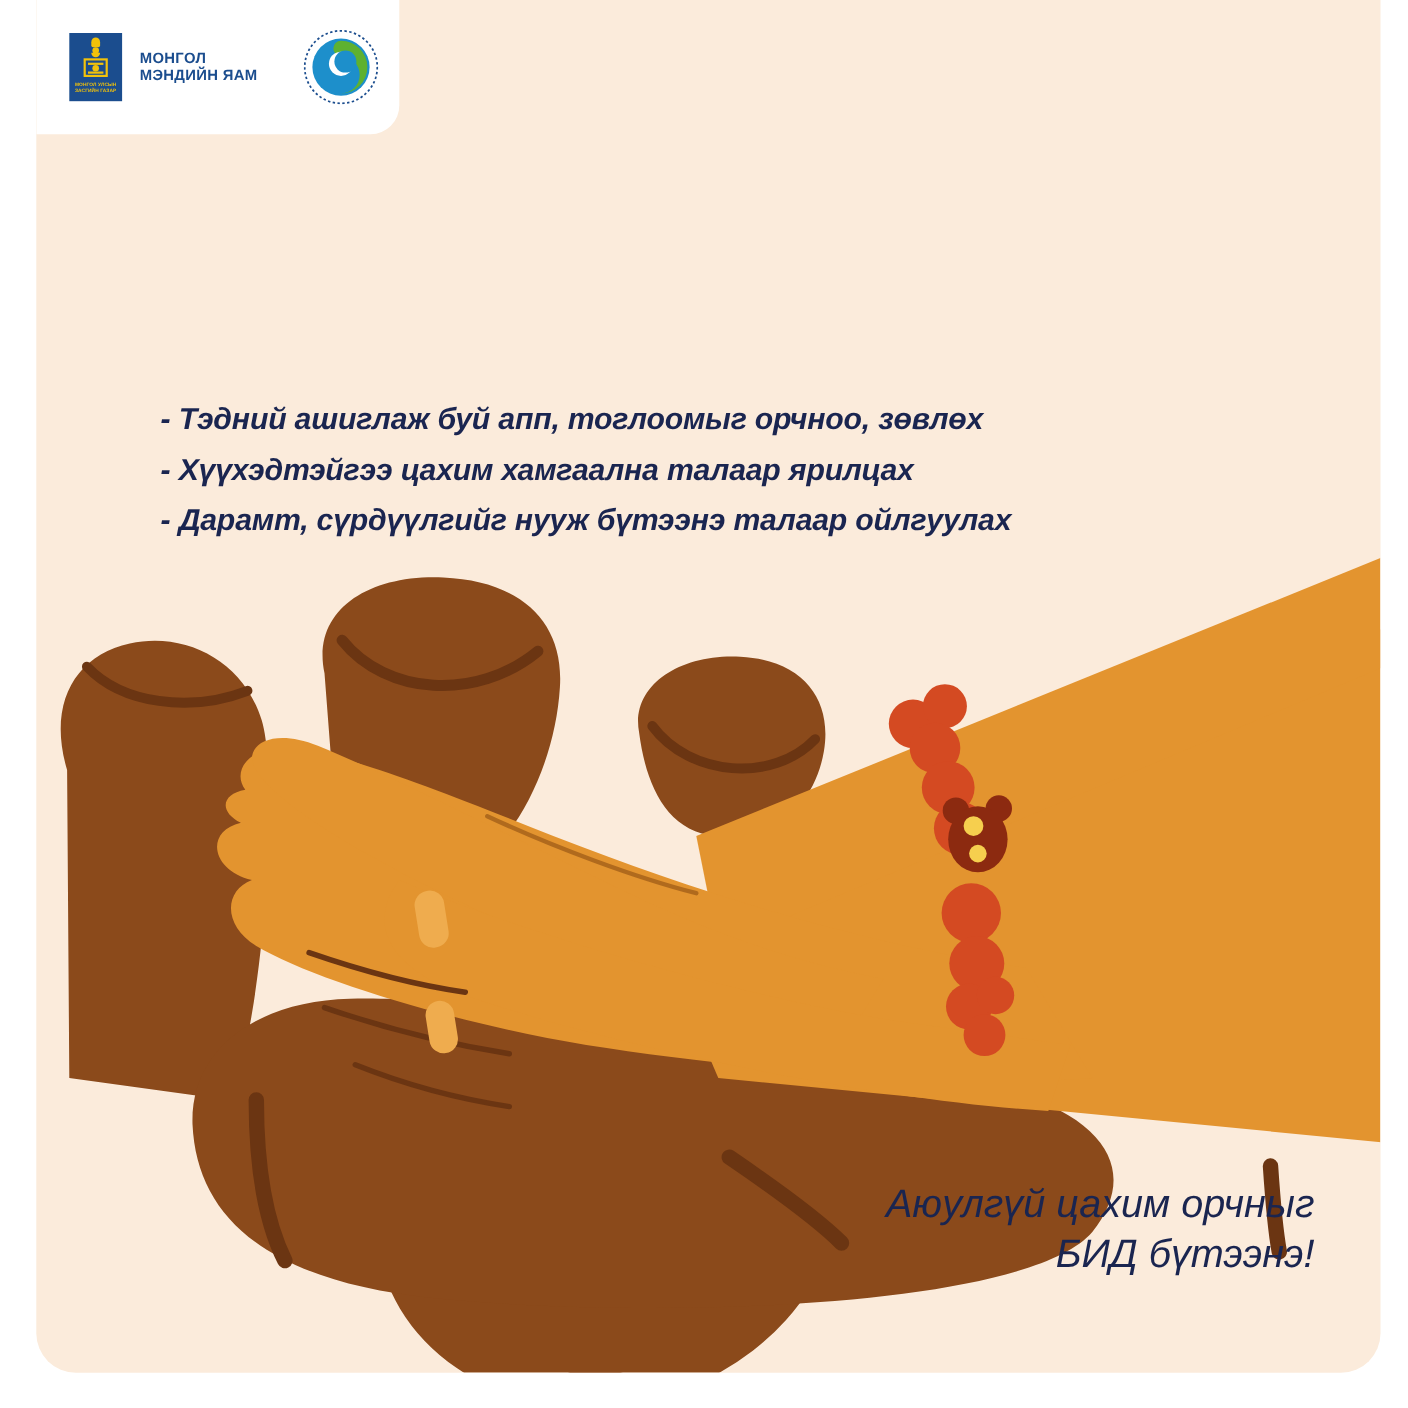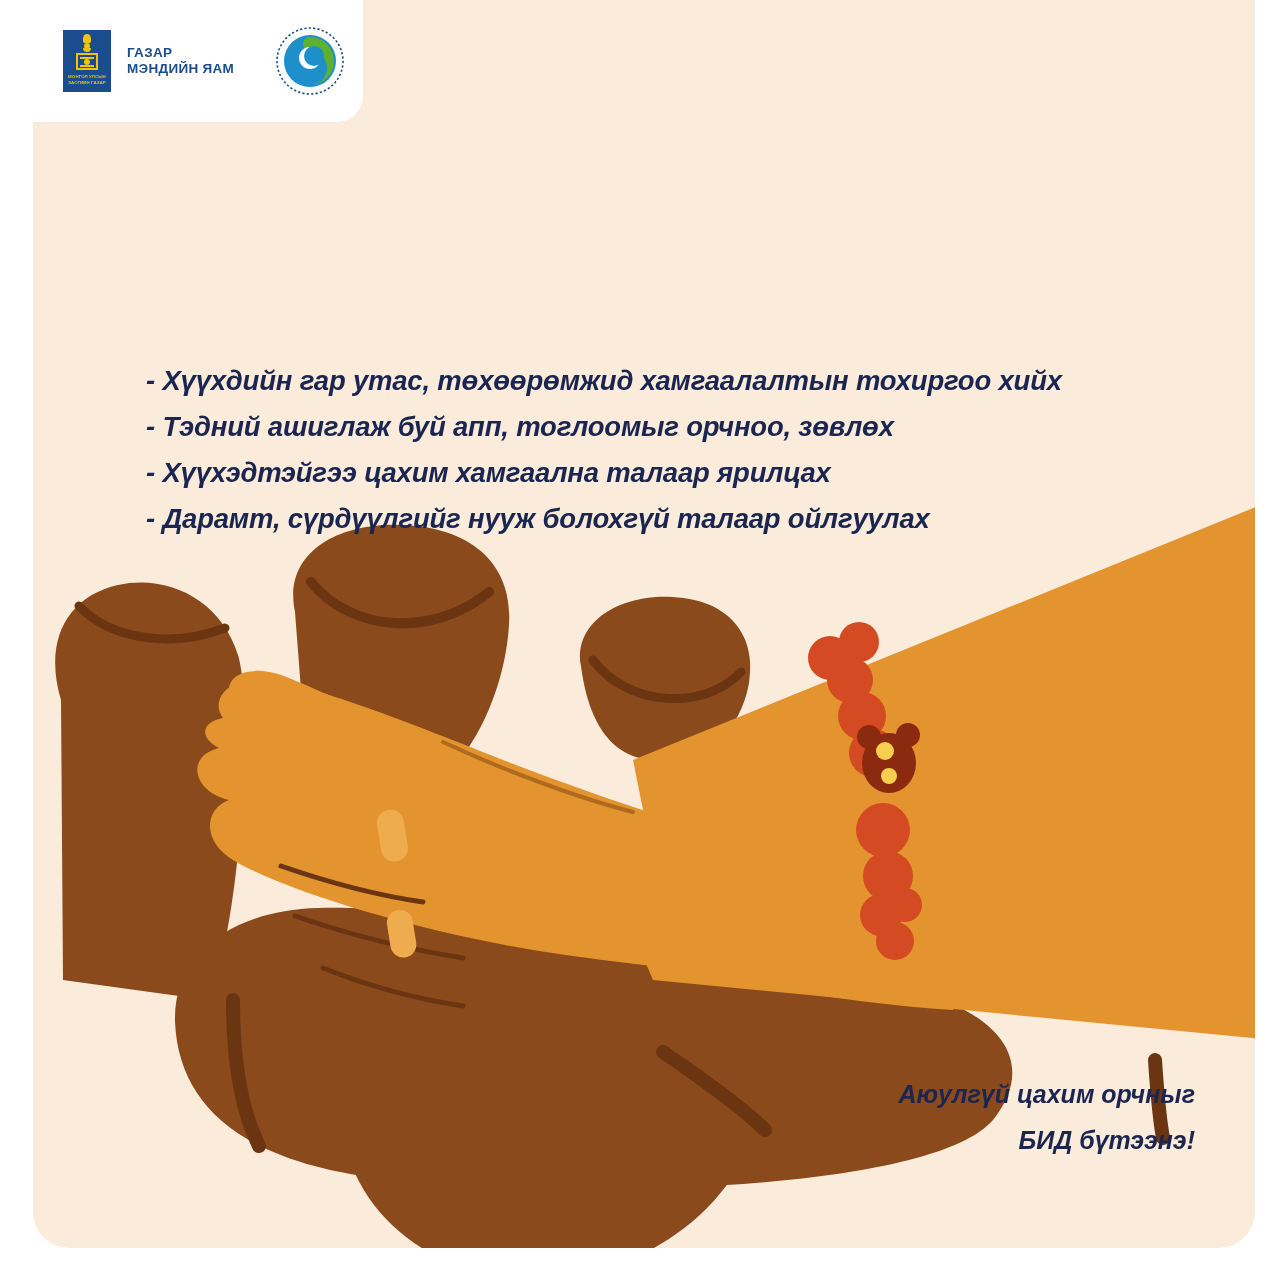--- a/index.html
+++ b/index.html
@@ -127,23 +127,23 @@
     line-height:46px;
     white-space:nowrap;
     letter-spacing:-.2px;
   }
   
   .tagline{
     position:absolute;
     right:60px; bottom:85px;
     text-align:right;
     color:#1A2550;
-    font-size:25px;
+    font-size:36px;
     font-style:italic;
-    font-weight:bold;
+    font-weight:normal;
     line-height:46px;
     white-space:pre-line;
     z-index:35;
   }
   .art{
     position:absolute;
     left:0;top:0;width:1222px;height:1248px;
     z-index:10;
   }
 </style>
@@ -271,41 +271,40 @@
               <div class="moon"></div>
             <div class="box"></div>
               <div class="bar1"></div>
               <div class="bar2"></div>
               <div class="yy"></div>
           </div>
           <div class="gov-caption">МОНГОЛ УЛСЫН
 ЗАСГИЙН ГАЗАР</div>
         </div>
 
-        <div class="gov-text">ГАЗАР
+        <div class="gov-text">МОНГОЛ
 МЭНДИЙН ЯАМ</div>
 
         <div class="ncph-logo">
           <svg viewBox="0 0 68 68" width="68" height="68">
             <circle cx="34" cy="34" r="33" fill="none" stroke="#1B4D8E" stroke-width="1.6" stroke-dasharray="2.2 2.2"></circle>
             <circle cx="34" cy="34" r="26" fill="#1D8FCB"></circle>
             <path d="M34,10 a24,24 0 0 1 0,48 a17,17 0 0 0 0,-34 a7,7 0 0 1 0,-14 Z" fill="#5EB130"></path>
             <circle cx="34" cy="31" r="11" fill="#ffffff"></circle>
             <circle cx="38" cy="29" r="10" fill="#1D8FCB"></circle>
           </svg>
         </div>
 
       </div>
     </div>
 
 
     <div class="bullets">
-      <div class="bullet">- Хүүхдийн гар утас, төхөөрөмжид хамгаалалтын тохиргоо хийх</div>
       <div class="bullet">- Тэдний ашиглаж буй апп, тоглоомыг орчноо, зөвлөх</div>
       <div class="bullet">- Хүүхэдтэйгээ цахим хамгаална талаар ярилцах</div>
-      <div class="bullet">- Дарамт, сүрдүүлгийг нууж болохгүй талаар ойлгуулах</div>
+      <div class="bullet">- Дарамт, сүрдүүлгийг нууж бүтээнэ талаар ойлгуулах</div>
     </div>
 
     <div class="tagline">Аюулгүй цахим орчныг
 БИД бүтээнэ!</div>
 
   </div>
 </div>
 
 </body></html>

